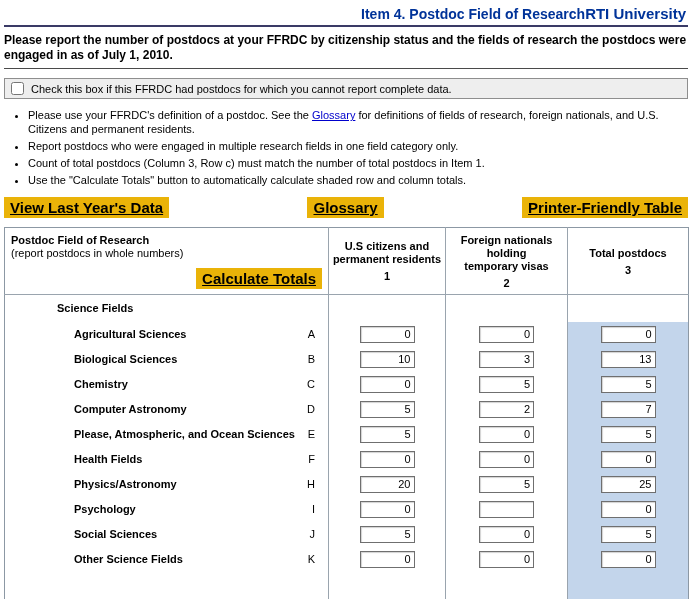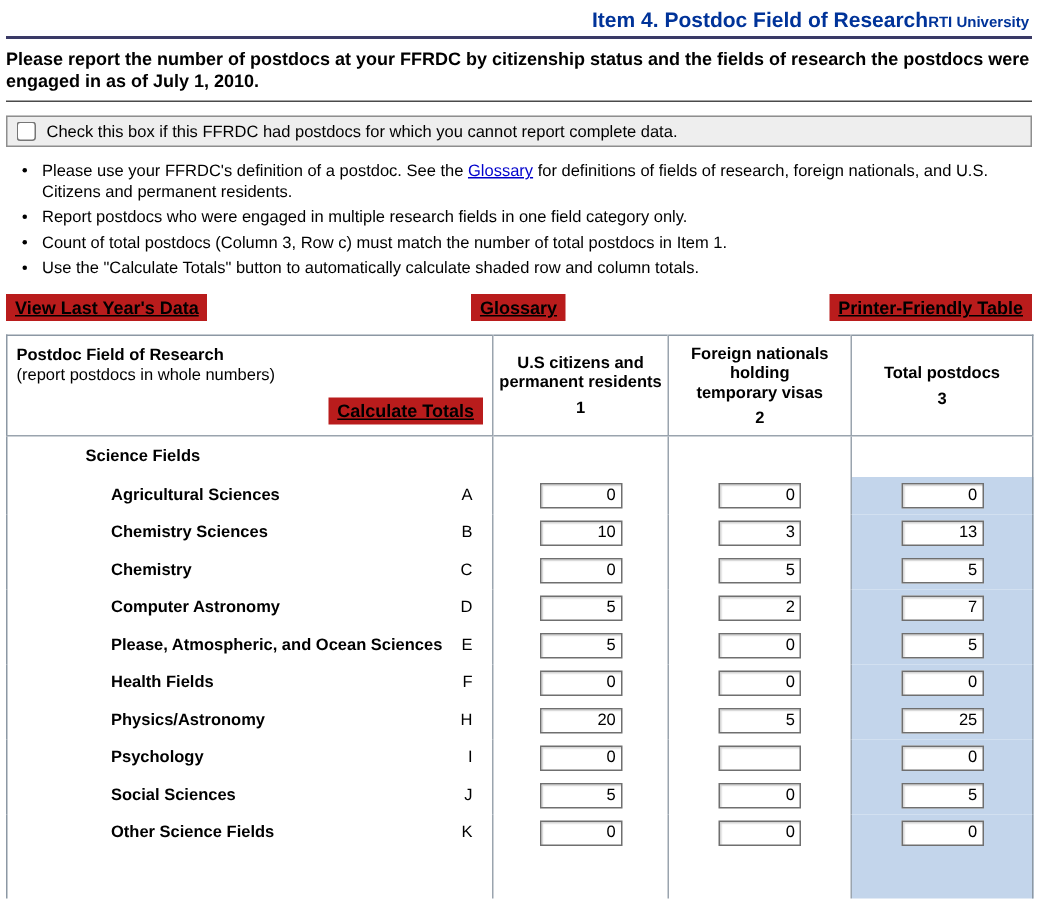--- a/index.html
+++ b/index.html
@@ -2,35 +2,35 @@
 <html><head>
 <meta charset="utf-8">
 <style>
   * { box-sizing: border-box; margin: 0; padding: 0; }
   html, body { width: 691px; height: 599px; overflow: hidden; background: #fff; }
   body { font-family: "Liberation Sans", "DejaVu Sans", sans-serif; font-size: 11px; color: #000; }
   .page { padding: 3px 3px 0 4px; }
 
   .header-row { display: flex; justify-content: flex-end; align-items: baseline; padding: 2px 2px 3px 0; }
   .page-title { font-size: 14px; font-weight: bold; color: #003399; }
-  .institution { font-size: 10px; font-weight: bold; color: #003399; }
+  .institution { font-size: 15px; font-weight: bold; color: #003399; }
   .title-rule { border-top: 2px solid #3a3a66; margin-bottom: 6px; }
 
   .intro { font-size: 12px; font-weight: bold; line-height: 15px; margin: 2px 0 5px 0; }
   .intro-rule { border-top: 1px solid #4a4a4a; margin-bottom: 9px; }
 
   .checkbox-box { border: 1px solid #8e8e8e; background: #eeeeee; padding: 3px 6px; display: flex; align-items: center; gap: 7px; margin-bottom: 9px; }
   .checkbox-box input { width: 13px; height: 13px; }
 
   .bullets { list-style: disc; margin: 0 0 10px 24px; }
   .bullets li { margin-bottom: 3px; line-height: 14px; }
   .inline-link { color: #0000cc; text-decoration: underline; cursor: pointer; }
 
   .toolbar { display: flex; justify-content: space-between; align-items: center; margin-bottom: 9px; }
-  .tan-btn { display: inline-block; background: #b91c1c; color: #000; font-weight: bold; font-size: 12px; text-decoration: underline; padding: 2px 6px; cursor: pointer; }
+  .tan-btn { display: inline-block; background: #eab308; color: #000; font-weight: bold; font-size: 15px; text-decoration: underline; padding: 2px 6px; cursor: pointer; }
 
   table.grid { width: 100%; border-collapse: collapse; border: 1px solid #8c98a4; table-layout: fixed; }
   .grid th + th, .grid td + td { border-left: 1px solid #9aa4ae; }
   .grid thead th { border-bottom: 1px solid #9aa4ae; height: 67px; vertical-align: middle; background: #fff; }
 
   th.corner { vertical-align: top; text-align: left; padding: 5px 6px; }
   .corner-title { font-weight: bold; font-size: 11px; }
   .corner-sub { font-weight: normal; font-size: 11px; margin-top: 1px; }
   .calc-wrap { text-align: right; margin-top: 9px; }
 
@@ -144,21 +144,21 @@
     <td class="num-cell">
       <input type="text" class="numbox" value="0" style="">
     </td>
     <td class="num-cell total-cell">
       <input type="text" class="numbox" value="0" style="">
     </td>
   </tr>
         <tr>
     <td class="field-cell">
       <div class="field-flex">
-        <span class="field-name">Chemistry Sciences</span>
+        <span class="field-name">Biological Sciences</span>
         <span class="row-letter">B</span>
       </div>
     </td>
     <td class="num-cell">
       <input type="text" class="numbox" value="10" style="">
     </td>
     <td class="num-cell">
       <input type="text" class="numbox" value="3" style="">
     </td>
     <td class="num-cell total-cell">

